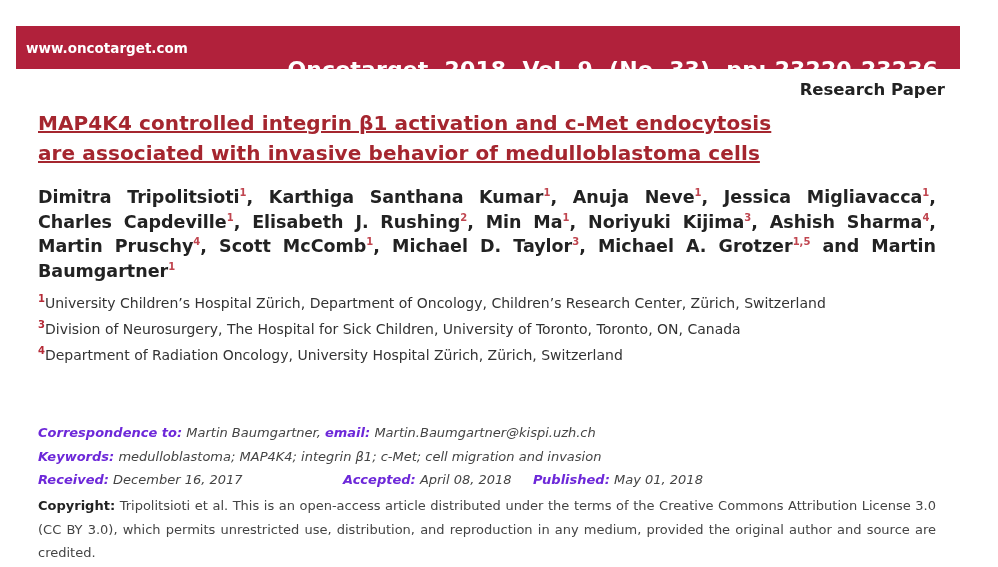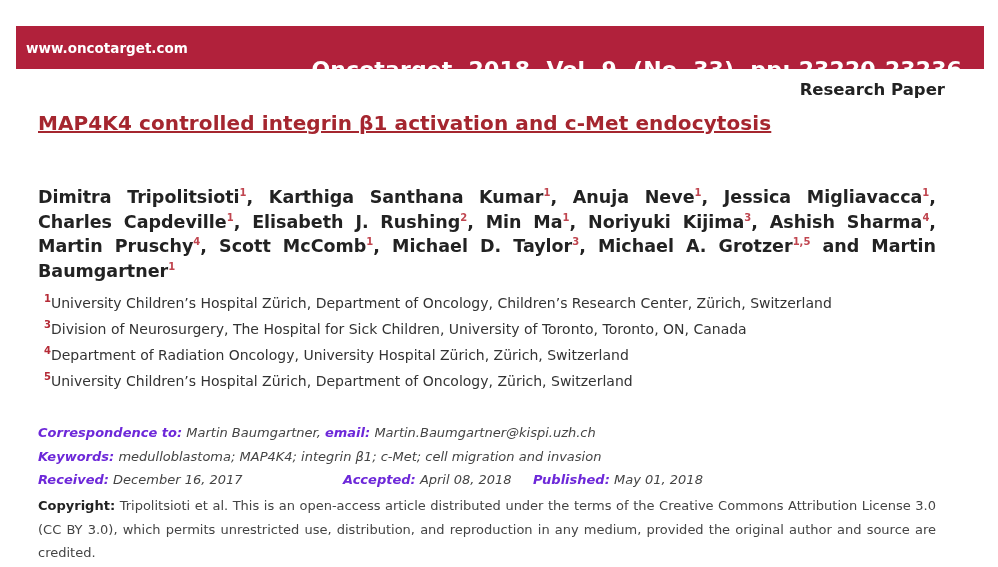--- a/index.html
+++ b/index.html
@@ -1,41 +1,41 @@
 <!DOCTYPE html>
 <html><head>
 <meta charset="utf-8">
 <style>
   html, body { margin: 0; padding: 0; background: #ffffff; }
   body { width: 998px; height: 567px; position: relative; overflow: hidden; }
   .banner {
     position: absolute; left: 16px; top: 26px; width: 944px; height: 43px;
     background: #b1213b; color: #ffffff;
-    font-family: "DejaVu Sans", sans-serif; font-weight: bold; padding-left: 24px;
+    font-family: "DejaVu Sans", sans-serif; font-weight: bold;
   }
   .banner .url { position: absolute; left: 10px; top: 14px; font-size: 13.5px; }
   .banner .cite { position: absolute; right: 22px; top: 11px; font-size: 22px; letter-spacing: 0.1px; margin-top: 20px; }
   .paper-type {
     position: absolute; right: 53px; top: 80px;
     font-family: "DejaVu Sans", sans-serif; font-weight: bold; font-size: 16.5px; color: #222222;
   }
   .title {
     position: absolute; left: 38px; top: 108px; width: 920px;
     font-family: "DejaVu Sans", sans-serif; font-weight: bold; font-size: 20px; line-height: 30px;
     color: #a5262f; letter-spacing: 0.1px; text-decoration: underline;
   }
   .authors {
     position: absolute; left: 38px; top: 185px; width: 898px;
     font-family: "DejaVu Sans", sans-serif; font-weight: bold; font-size: 17.5px; line-height: 24.5px;
     color: #222222; text-align: justify; text-align-last: left;
   }
   .authors sup { color: #c0454f; font-size: 10px; vertical-align: 7px; line-height: 0; }
   .affils {
     position: absolute; left: 38px; top: 290px; width: 920px;
-    font-family: "DejaVu Sans", sans-serif; font-size: 14px; color: #333333; margin-left: 6px;
+    font-family: "DejaVu Sans", sans-serif; font-size: 14px; color: #333333;
   }
   .affil { height: 26px; line-height: 26px; white-space: nowrap; }
   .affil sup { color: #b52a36; font-weight: bold; font-size: 10px; vertical-align: 6px; line-height: 0; }
   .meta {
     position: absolute; left: 38px; width: 920px;
     font-family: "DejaVu Sans", sans-serif; font-size: 13px; color: #444444; white-space: nowrap;
   }
   .meta b { color: #6d28d9; font-style: italic; }
   .meta i { font-style: italic; }
   .dates span.group { display: inline-block; }
@@ -51,29 +51,29 @@
 
 <div class="banner">
   <span class="url">www.oncotarget.com</span>
   <span class="cite">Oncotarget, 2018, Vol. 9, (No. 33), pp: 23220-23236</span>
 </div>
 
 <div class="paper-type">Research Paper</div>
 
 <div class="title">
   <div>MAP4K4 controlled integrin β1 activation and c-Met endocytosis</div>
+  <div>are associated with invasive behavior of medulloblastoma cells</div>
 </div>
 
 <div class="authors" id="authors"><span>Dimitra Tripolitsioti</span><sup>1</sup><span>, </span><span>Karthiga Santhana Kumar</span><sup>1</sup><span>, </span><span>Anuja Neve</span><sup>1</sup><span>, </span><span>Jessica Migliavacca</span><sup>1</sup><span>, </span><span>Charles Capdeville</span><sup>1</sup><span>, </span><span>Elisabeth J. Rushing</span><sup>2</sup><span>, </span><span>Min Ma</span><sup>1</sup><span>, </span><span>Noriyuki Kijima</span><sup>3</sup><span>, </span><span>Ashish Sharma</span><sup>4</sup><span>, </span><span>Martin Pruschy</span><sup>4</sup><span>, </span><span>Scott McComb</span><sup>1</sup><span>, </span><span>Michael D. Taylor</span><sup>3</sup><span>, </span><span>Michael A. Grotzer</span><sup>1,5</sup><span> </span><span>and Martin Baumgartner</span><sup>1</sup><span></span></div>
 
 <div class="affils">
   <div class="affil"><sup>1</sup><span>University Children’s Hospital Zürich, Department of Oncology, Children’s Research Center, Zürich, Switzerland</span></div>
   <div class="affil"><sup>3</sup><span>Division of Neurosurgery, The Hospital for Sick Children, University of Toronto, Toronto, ON, Canada</span></div>
   <div class="affil"><sup>4</sup><span>Department of Radiation Oncology, University Hospital Zürich, Zürich, Switzerland</span></div>
-  <div class="affil"><sup>5</sup><span>University Children’s Hospital Zürich, Department of Oncology, Zürich, Switzerland</span></div>
 </div>
 
 <div class="meta" style="top:425px;">
   <b>Correspondence to:</b>
   <i>Martin Baumgartner,</i>
   <b>email:</b>
   <i>Martin.Baumgartner@kispi.uzh.ch</i>
 </div>
 
 <div class="meta" style="top:449px;">

